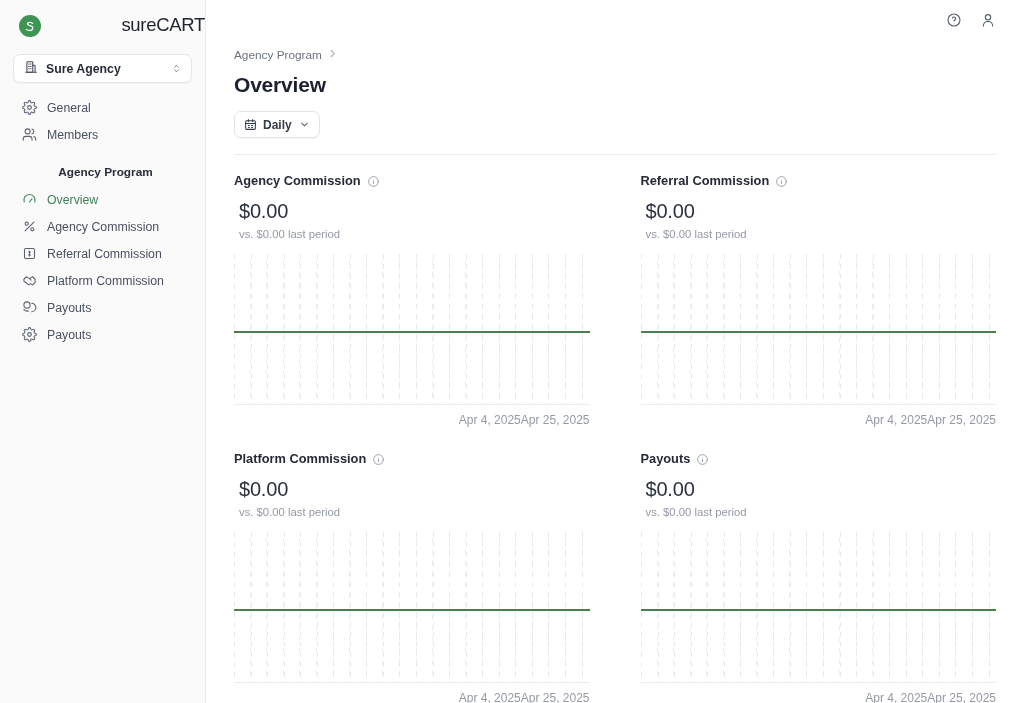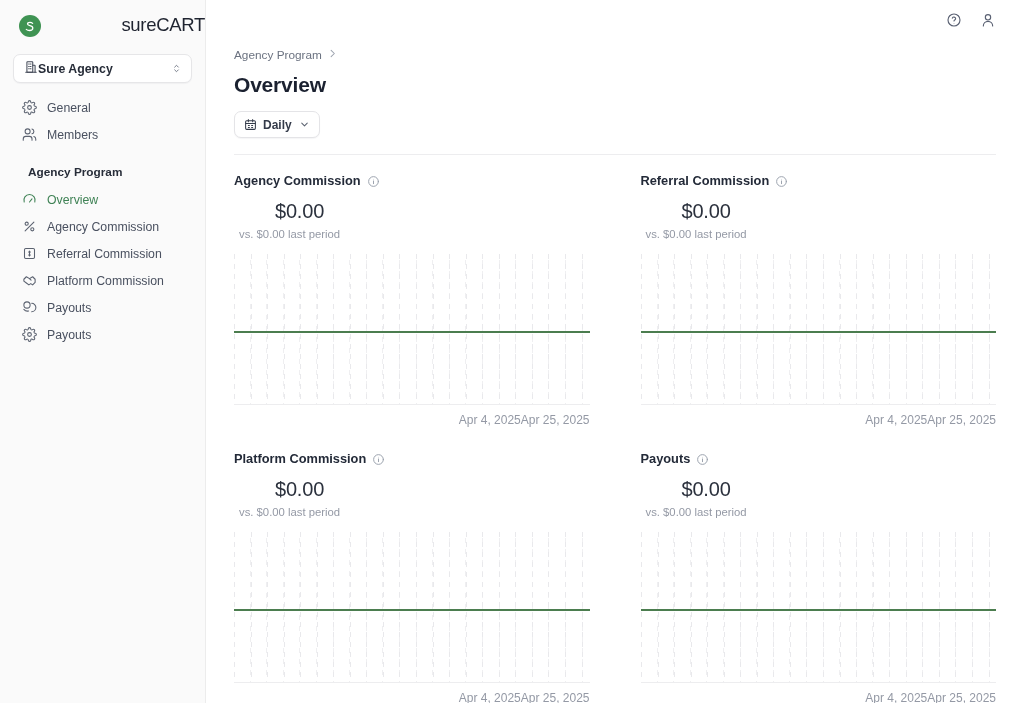--- a/index.html
+++ b/index.html
@@ -41,29 +41,29 @@
 
   .org-select {
     margin:16px 13px 0 13px;
     height:29px;
     background:#ffffff;
     border:1px solid #e6e6e8;
     border-radius:7px;
     box-shadow:0 1px 1px rgba(16,24,40,.04);
     display:flex; align-items:center;
     padding:0 9px 0 10px;
-    gap:0;
+    gap:8px;
     cursor:pointer;
   }
   .org-name {
     flex:1; font-size:12.3px; font-weight:700; color:#262c38;
     white-space:nowrap; overflow:hidden;
   }
 
-  .nav { margin-top:11px; }
+  .nav { margin-top:11px;text-align:center; }
   .nav-item {
     display:flex; align-items:center; gap:10px;
     height:27px;
     padding:0 13px 0 14px;
     margin:0 8px;
     font-size:12.3px;
     color:#4a5160;
     cursor:pointer;
     border-radius:6px;
     text-decoration:none;
@@ -115,21 +115,21 @@
     column-gap:51px;
     row-gap:0;
     margin-top:18px;
   }
   .card { padding-bottom:0; }
   .card-head { display:flex; align-items:center; gap:6px; }
   .card-title { font-size:12.8px; font-weight:700; color:#232a38; }
   .info-ic { width:13px; height:13px; color:#9aa1ad; cursor:pointer; display:block; }
   .card-value {
     font-size:20px; color:#2b313d; font-weight:400;
-    margin-top:12px; padding-left:5px; letter-spacing:-0.2px;margin-left:36px;
+    margin-top:12px; padding-left:5px; letter-spacing:-0.2px;
   }
   .card-sub {
     font-size:11.3px; color:#9499a5; margin-top:5px; padding-left:5px;
   }
 
   .chart {
     position:relative;
     height:150px;
     margin-top:14px;
     background:

